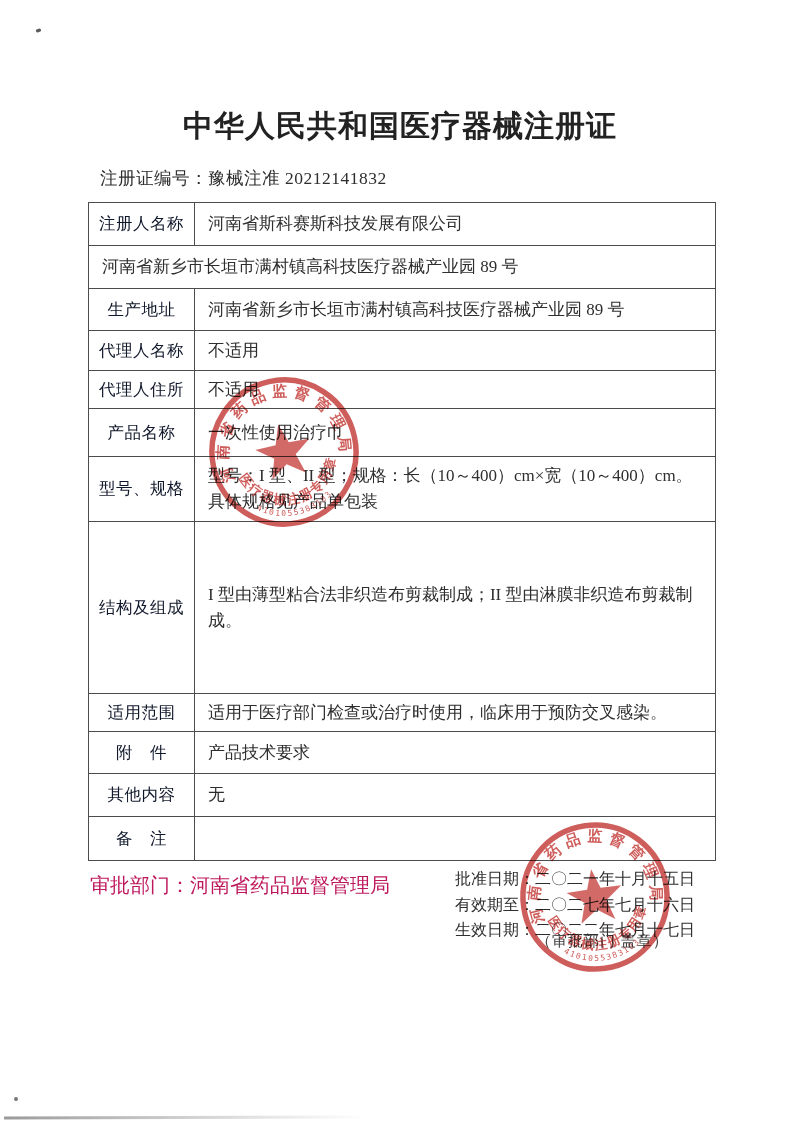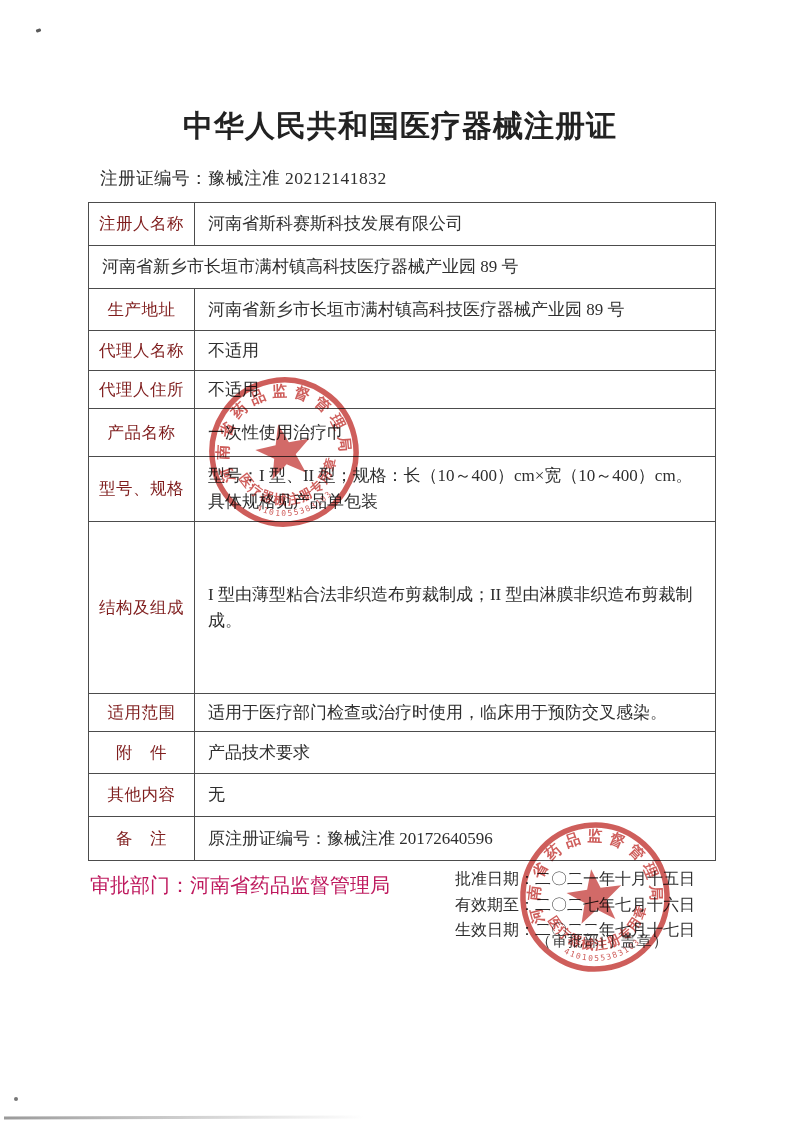--- a/index.html
+++ b/index.html
@@ -19,21 +19,21 @@
   
   .reg-table{
     left:88px;top:202px;width:628px;
     border:1px solid #4c4c4c;box-sizing:border-box;background:transparent;
   }
   .t-row{display:flex;border-bottom:1px solid #4c4c4c;box-sizing:border-box;}
   .t-row:last-child{border-bottom:none;}
   .t-label{
     width:106px;flex:0 0 106px;border-right:1px solid #4c4c4c;box-sizing:border-box;
     display:flex;align-items:center;justify-content:center;
-    font-size:16.5px;letter-spacing:0.5px;color:#7f1d1d;text-align:center;
+    font-size:16.5px;letter-spacing:0.5px;color:#0f172a;text-align:center;
   }
   .t-value{
     flex:1;display:flex;align-items:center;
     padding:4px 10px 4px 13px;box-sizing:border-box;
     font-size:17px;line-height:26px;color:#2e2e2e;
   }
   .h44{height:43px;} .h42{height:42px;} .h40{height:40px;} .h38{height:38px;justify-content:center;}
   .h48{height:48px;} .h65{height:65px;} .h172{height:172px;} .h43{height:43px;}
   
   .dept-line{left:90px;top:872px;font-size:20px;color:#be185d;}
@@ -106,21 +106,20 @@
   <div class="t-row h42">
     <div class="t-label">附　件</div>
     <div class="t-value">产品技术要求</div>
   </div>
   <div class="t-row h43">
     <div class="t-label">其他内容</div>
     <div class="t-value">无</div>
   </div>
   <div class="t-row h44">
     <div class="t-label">备　注</div>
-    <div class="t-value">原注册证编号：豫械注准 20172640596</div>
   </div>
 </div>
 
 <div class="abs dept-line">
   <span>审批部门：</span><span>河南省药品监督管理局</span>
 </div>
 
 <div class="abs dates-block">
   <div><span>批准日期：</span><span>二〇二一年十月十五日</span></div>
   <div><span>有效期至：</span><span>二〇二七年七月十六日</span></div>

